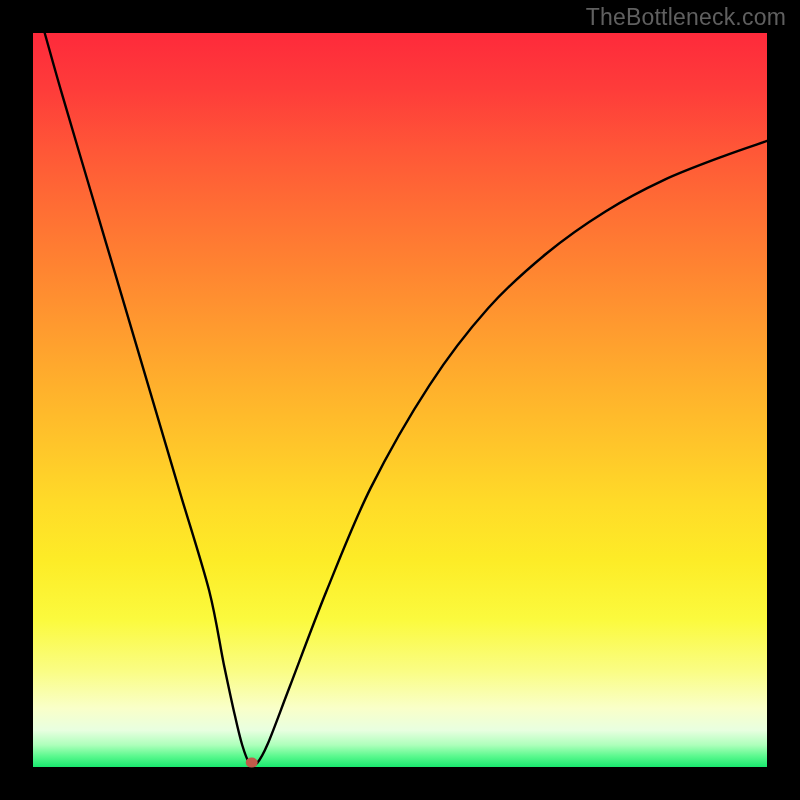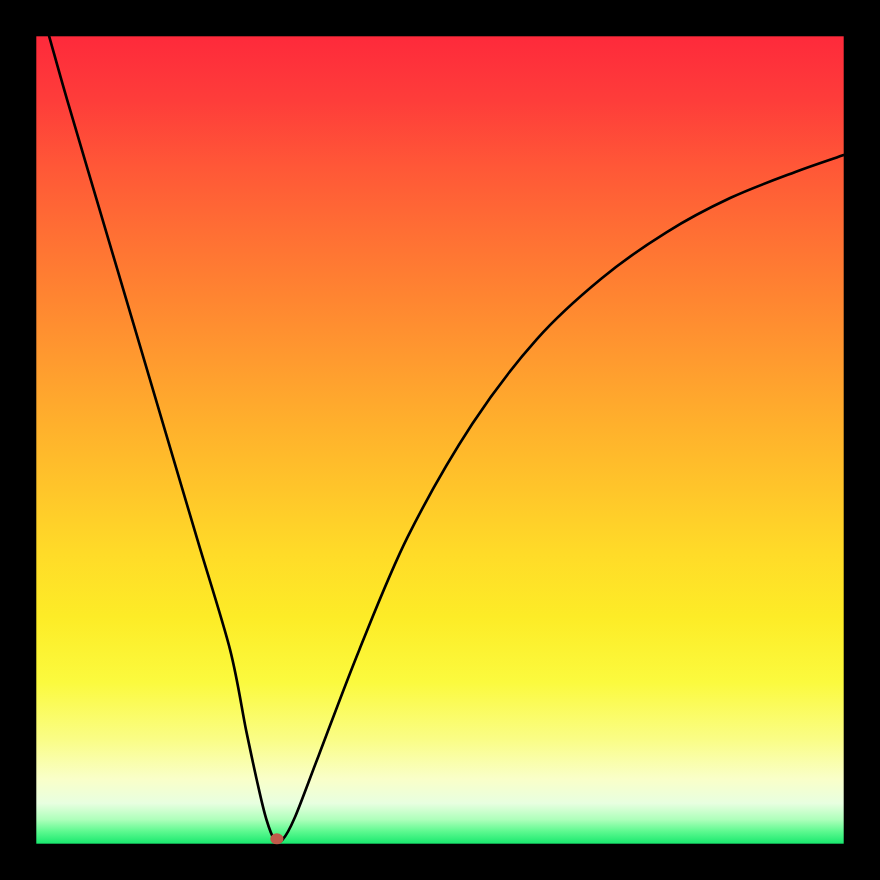--- a/index.html
+++ b/index.html
@@ -62,19 +62,20 @@
     overflow: visible;
   }
   .dot {
     fill: #c05a4a;
   }
 </style>
 </head>
 <body>
 
 <div class="frame">
+  <div class="watermark">TheBottleneck.com</div>
   <div class="plot">
     <svg class="curve" viewBox="0 0 734 734">
       <path fill="none" stroke="#000" stroke-width="2.4" stroke-linecap="round" stroke-linejoin="round" d="M 11.7 0.0 C 14.6 10.0, 21.8 36.6, 29.4 62.4 C 36.9 88.2, 49.3 129.8, 58.7 161.5 C 68.1 193.2, 78.7 228.9, 88.1 260.6 C 97.5 292.3, 108.0 328.0, 117.4 359.7 C 126.8 391.4, 137.4 427.0, 146.8 458.8 C 156.2 490.5, 169.1 530.2, 176.2 557.8 C 183.2 585.4, 186.7 611.3, 190.8 631.2 C 195.0 651.2, 198.9 669.7, 201.9 682.6 C 204.8 695.5, 206.8 704.3, 209.2 712.0 C 211.5 719.6, 214.2 727.4, 216.5 730.3 C 218.9 733.3, 220.9 733.5, 223.9 730.3 C 226.8 727.2, 229.6 722.8, 234.9 710.5 C 240.2 698.2, 247.5 677.7, 256.9 653.3 C 266.3 628.8, 280.7 589.5, 293.6 557.8 C 306.5 526.1, 321.2 488.0, 337.6 455.1 C 354.1 422.2, 377.6 381.1, 396.4 352.3 C 415.2 323.5, 436.3 296.4, 455.1 275.3 C 473.9 254.1, 495.0 235.7, 513.8 220.2 C 532.6 204.7, 553.7 190.1, 572.5 178.4 C 591.3 166.6, 612.4 155.6, 631.2 146.8 C 650.0 138.0, 673.5 129.5, 690.0 123.3 C 706.4 117.1, 727.0 110.4, 734.0 107.9"></path>
       <ellipse class="dot" cx="218.7" cy="729.6" rx="6" ry="5"></ellipse>
     </svg>
   </div>
 </div>
 
 </body></html>

